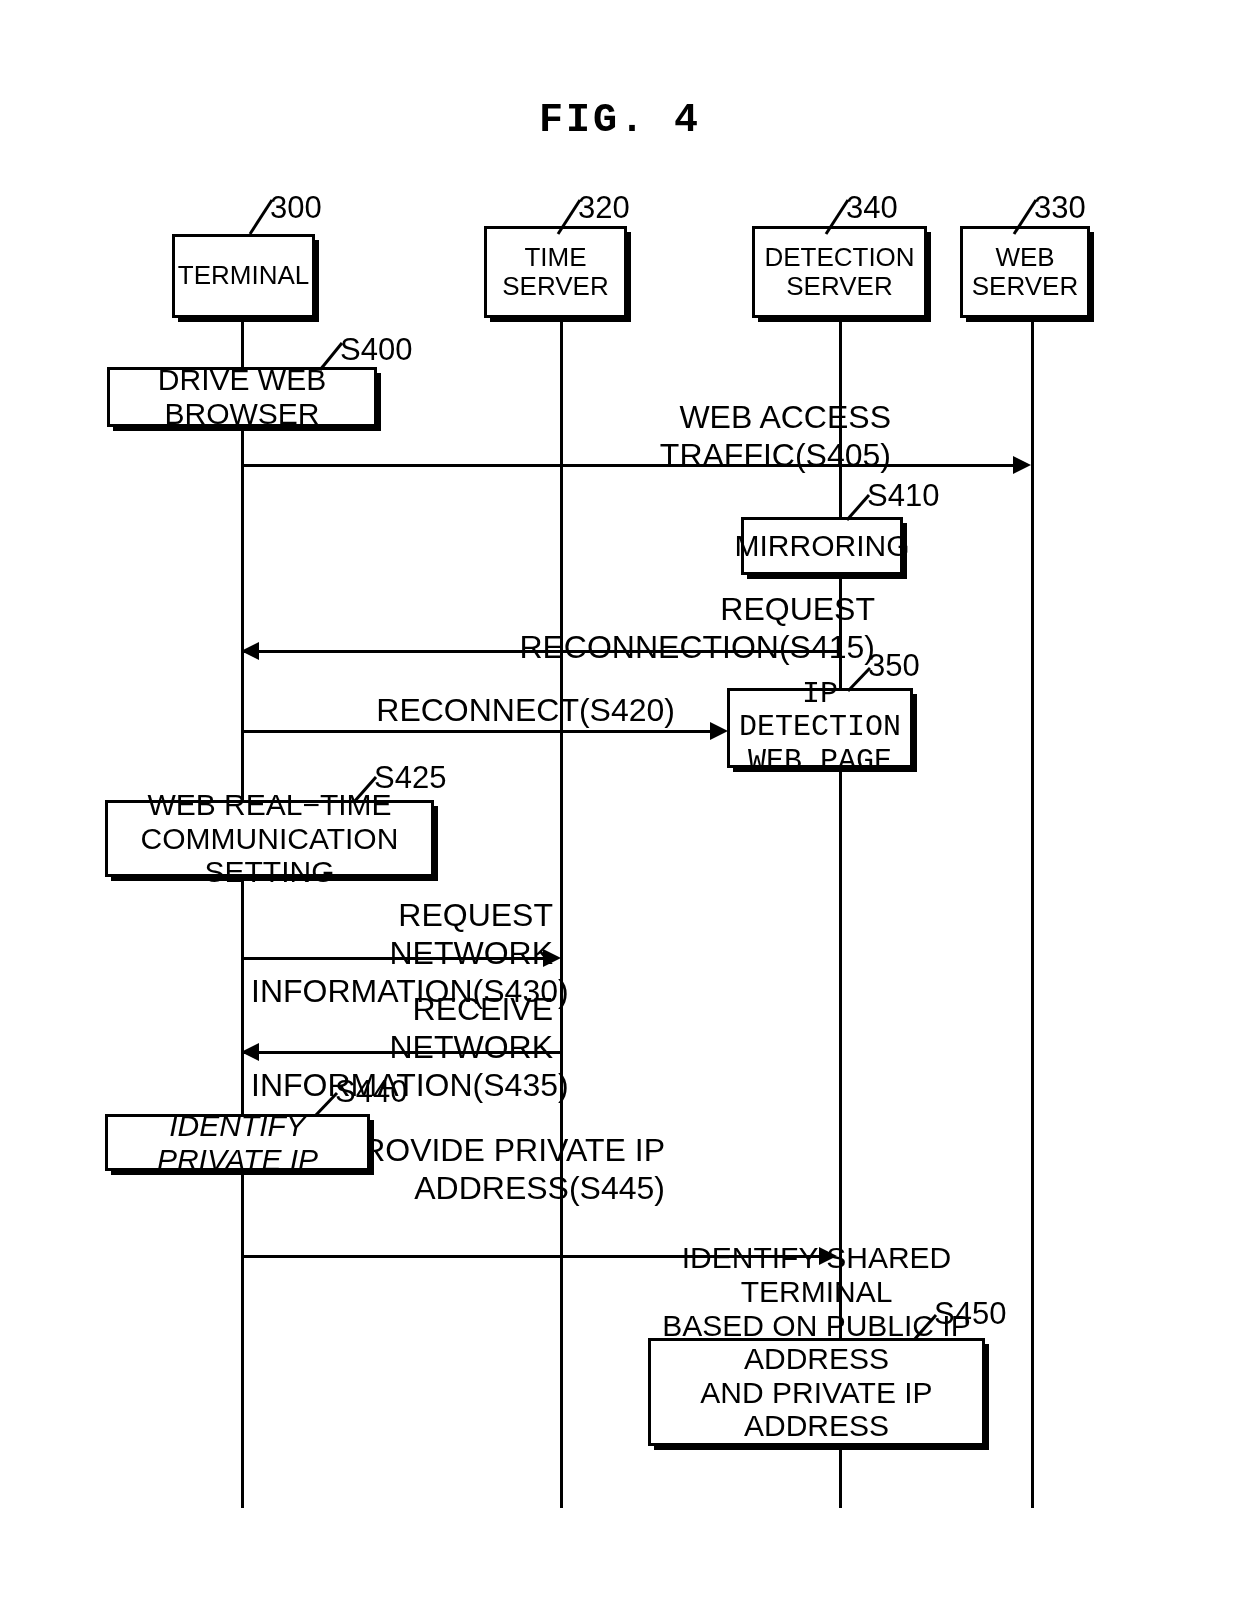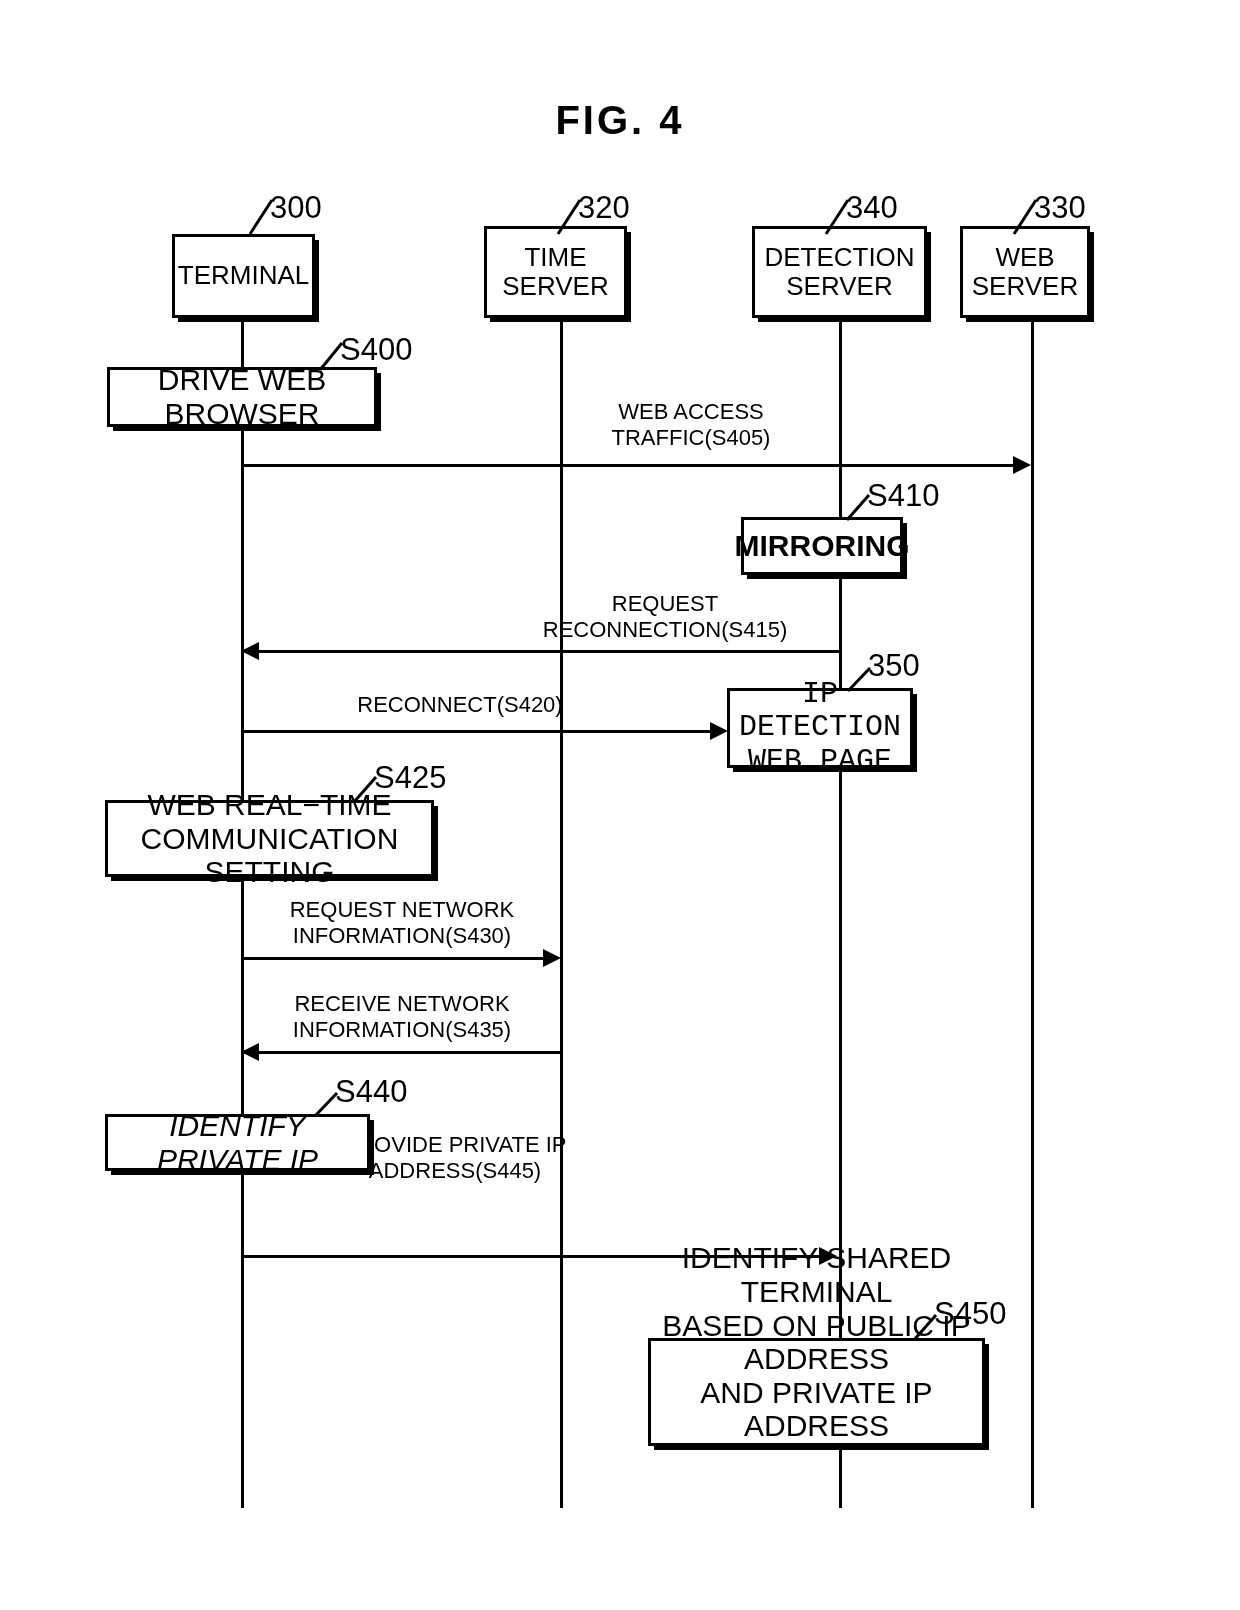--- a/index.html
+++ b/index.html
@@ -18,21 +18,21 @@
     color: #000000;
   }
 
   
   .fig-title {
     position: absolute;
     left: 0;
     top: 98px;
     width: 1240px;
     text-align: center;
-    font-family: Liberation Sans, sans-serif;
+    font-family: Liberation Mono, monospace;
     font-size: 40px;
     font-weight: bold;
     letter-spacing: 3px;
   }
 
   
   .lifeline {
     position: absolute;
     width: 3px;
     background: #000000;
@@ -89,22 +89,22 @@
     border-top: 9px solid transparent;
     border-bottom: 9px solid transparent;
     z-index: 4;
   }
   .arrow-head.right { border-left: 18px solid #000000; }
   .arrow-head.left  { border-right: 18px solid #000000; }
 
   
   .msg-label {
     position: absolute;
-    font-size: 22px;
-    text-align: center;
+    font-size: 32px;
+    text-align: right;
     line-height: 1.18;
     white-space: pre-line;
     z-index: 4;
   }
 </style>
 </head>
 <body>
 
 <div id="page">
 
@@ -157,21 +157,21 @@
   <svg class="leader" style="left:318px; top:340px;" width="40" height="34">
     <path d="M 2 30 L 24 3" stroke="#000" stroke-width="3" fill="none"></path>
   </svg>
   <div class="refnum" style="left:340px; top:332px;">S400</div>
 
   <div class="msg-label" style="left:491px; top:399px; width:400px;">WEB ACCESS
 TRAFFIC(S405)</div>
   <div class="arrow-line" style="left:241px; top:464px; width:772px;"></div>
   <div class="arrow-head right" style="left:1013px; top:456px;"></div>
 
-  <div class="pbox step-box" style="left:741px; top:517px; width:162px; height:58px;font-weight:bold;">
+  <div class="pbox step-box" style="left:741px; top:517px; width:162px; height:58px;">
     <span class="txt">MIRRORING</span>
   </div>
   <svg class="leader" style="left:845px; top:492px;" width="40" height="32">
     <path d="M 2 28 L 24 3" stroke="#000" stroke-width="3" fill="none"></path>
   </svg>
   <div class="refnum" style="left:867px; top:478px;">S410</div>
 
   <div class="msg-label" style="left:455px; top:591px; width:420px;">REQUEST
 RECONNECTION(S415)</div>
   <div class="arrow-line" style="left:243px; top:650px; width:597px;"></div>

